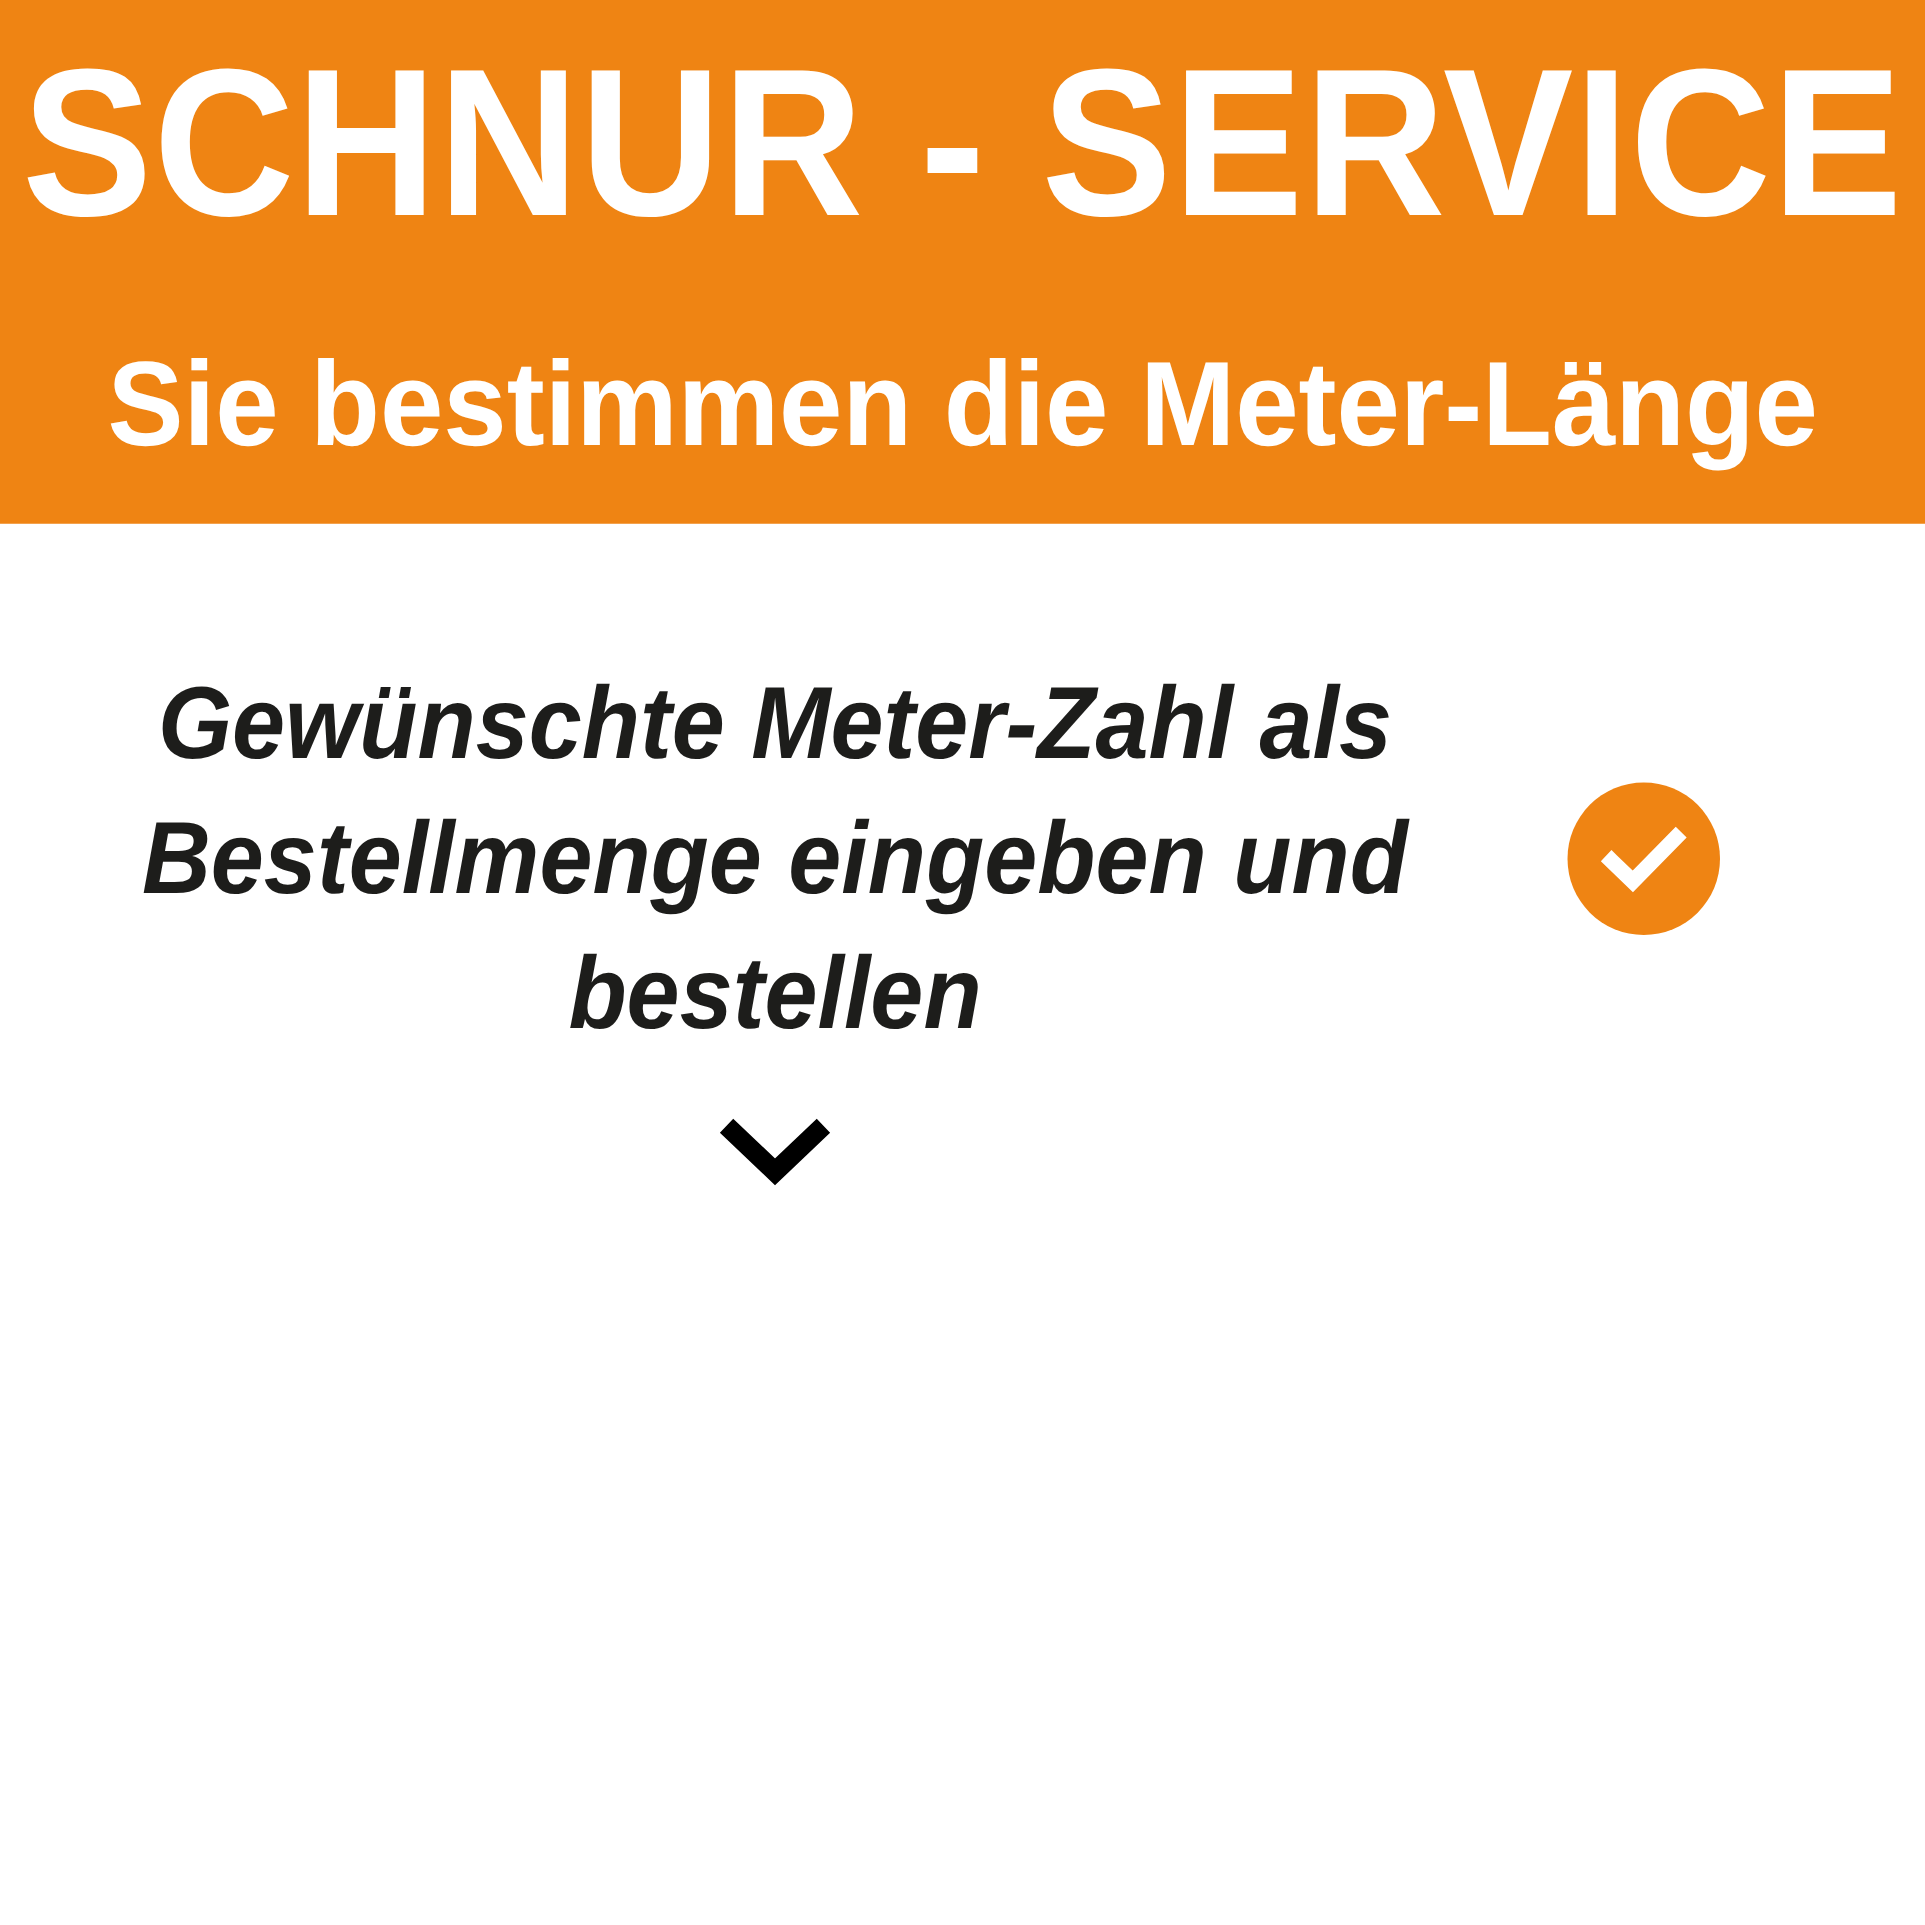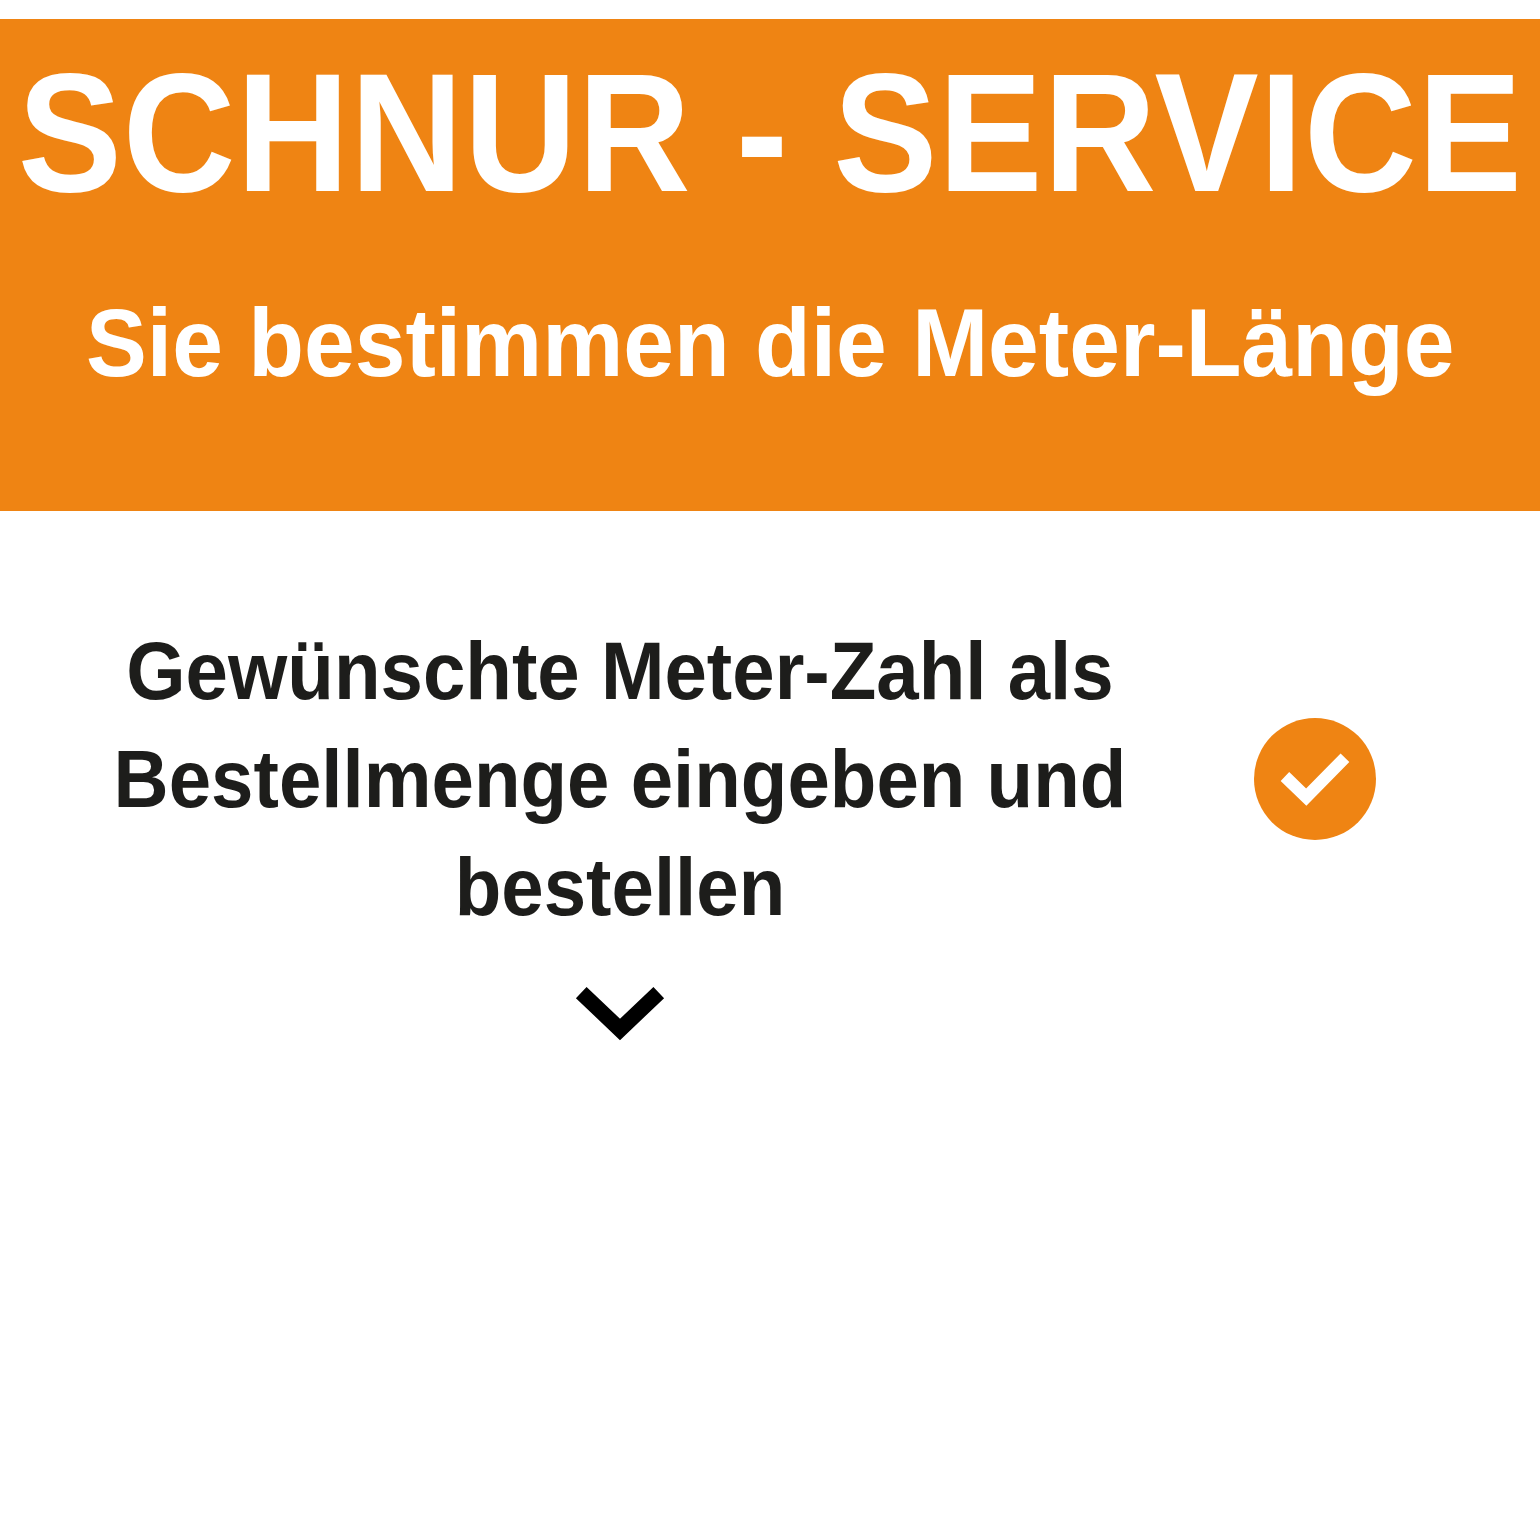--- a/index.html
+++ b/index.html
@@ -9,29 +9,28 @@
   body {
     width: 1540px;
     height: 1540px;
     background: #ffffff;
     font-family: "Liberation Sans", sans-serif;
     overflow: hidden;
   }
 
   .banner {
     width: 100%;
-    height: 492px;
+    height: 419px;
     background: #ef8413;
     box-sizing: border-box;
     display: flex;
     flex-direction: column;
     align-items: center;
     justify-content: flex-start;
     padding-top: 30px;
-    margin-top: 19px;
   }
 
   .banner-title {
     color: #ffffff;
     font-family: "Liberation Sans", sans-serif;
     font-weight: bold;
     font-size: 168px;
     line-height: 1.0;
     letter-spacing: 1px;
     transform: scaleX(0.93);
@@ -53,20 +52,21 @@
     white-space: nowrap;
     text-align: center;
     margin-top: 78px;
   }
 
   .body-area {
     width: 100%;
     height: 1077px;
     box-sizing: border-box;
     position: relative;
+    font-style: italic;
   }
 
   .step {
     position: absolute;
     display: flex;
     align-items: center;
     width: 100%;
     box-sizing: border-box;
   }
 

